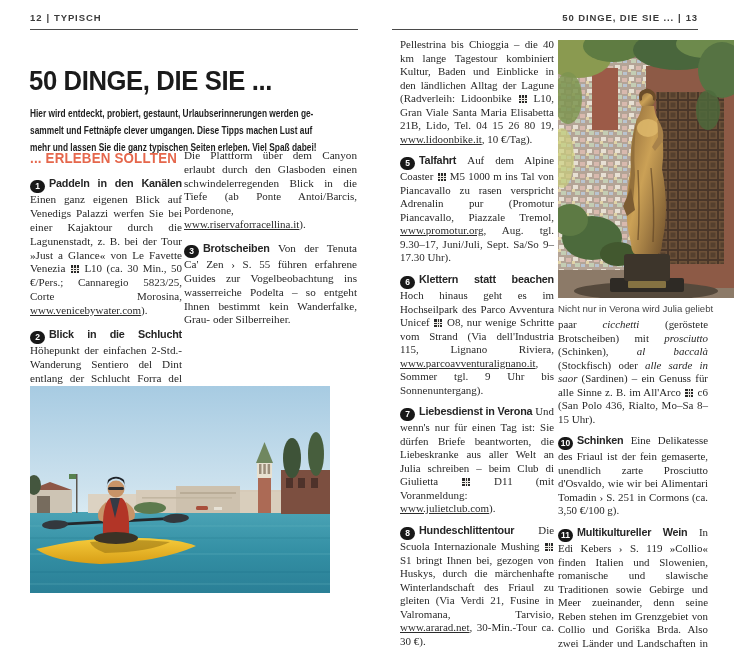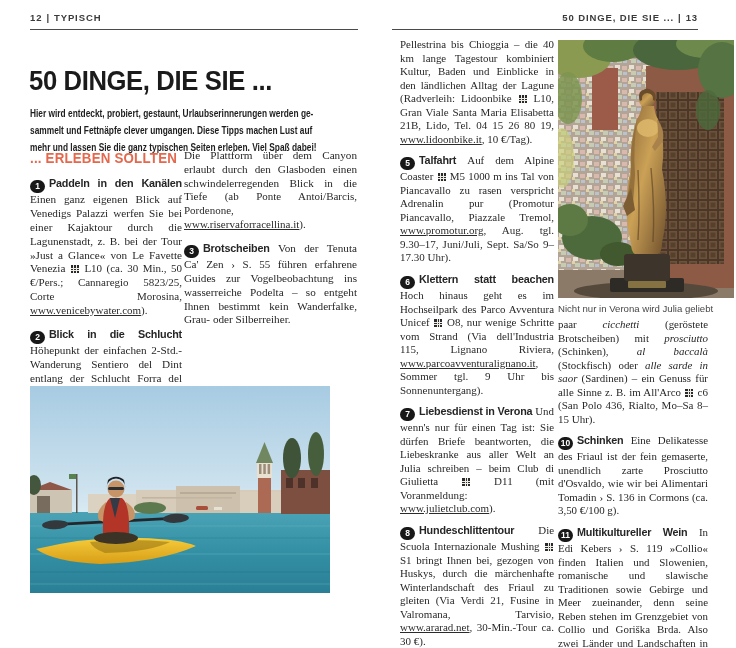--- a/index.html
+++ b/index.html
@@ -215,15 +215,15 @@
       <path d="M99 79 q8 10 6 22 l-8 10 -3 -4 6 -10 q0 -10 -1 -18 Z" fill="#a8824a"></path>
       <path d="M73 148 l-8 18 4 10 8 -6 Z" fill="#7c5c32"></path>
       <path d="M80 130 q2 40 0 70 M93 128 q4 42 2 74" stroke="#5f4425" stroke-width="1.4" fill="none" opacity=".65"></path>
     </g>
   </svg>
 </figure>
 <figcaption class="abs caption cap-r">Nicht nur in Verona wird Julia geliebt</figcaption>
 
 <div class="abs col col-d">
   <p class="para"><span><span class="seg-b">paar </span><span class="seg-i">cicchetti</span><span class="seg-b"> (geröstete Brotscheiben) mit </span><span class="seg-i">prosciutto</span><span class="seg-b"> (Schinken), </span><span class="seg-i">al baccalà</span><span class="seg-b"> (Stockfisch) oder </span><span class="seg-i">alle sarde in saor</span><span class="seg-b"> (Sardinen) – ein Genuss für alle Sinne z. B. im All'Arco </span><span class="seg-mi"></span><span class="seg-m"> c6 </span><span class="seg-c">(San Polo 436, Rialto, Mo–Sa 8–15 Uhr).</span></span></p>
-  <p class="item"><span class="num">10</span><span><span class="seg-h">Schinken </span><span class="seg-b">Eine Delikatesse des Friaul ist der fein gemaserte, unendlich zarte Prosciutto d'Osvaldo, wie wir bei Alimentari Tomadin </span><span class="seg-x">› S. 136</span><span class="seg-b"> in Cormons (ca. 3,50 €/100 g).</span></span></p>
+  <p class="item"><span class="num">10</span><span><span class="seg-h">Schinken </span><span class="seg-b">Eine Delikatesse des Friaul ist der fein gemaserte, unendlich zarte Prosciutto d'Osvaldo, wie wir bei Alimentari Tomadin </span><span class="seg-x">› S. 251</span><span class="seg-b"> in Cormons (ca. 3,50 €/100 g).</span></span></p>
   <p class="item"><span class="num">11</span><span><span class="seg-h">Multikultureller Wein </span><span class="seg-b">In Edi Kebers </span><span class="seg-x">› S. 119</span><span class="seg-b"> »Collio« finden Italien und Slowenien, romanische und slawische Traditionen sowie Gebirge und Meer zueinander, denn seine Reben stehen im Grenzgebiet von Collio und Goriška Brda. Also zwei Länder und Landschaften in einer Flasche (um 14 €).</span></span></p>
 </div>
 
 </body></html>

